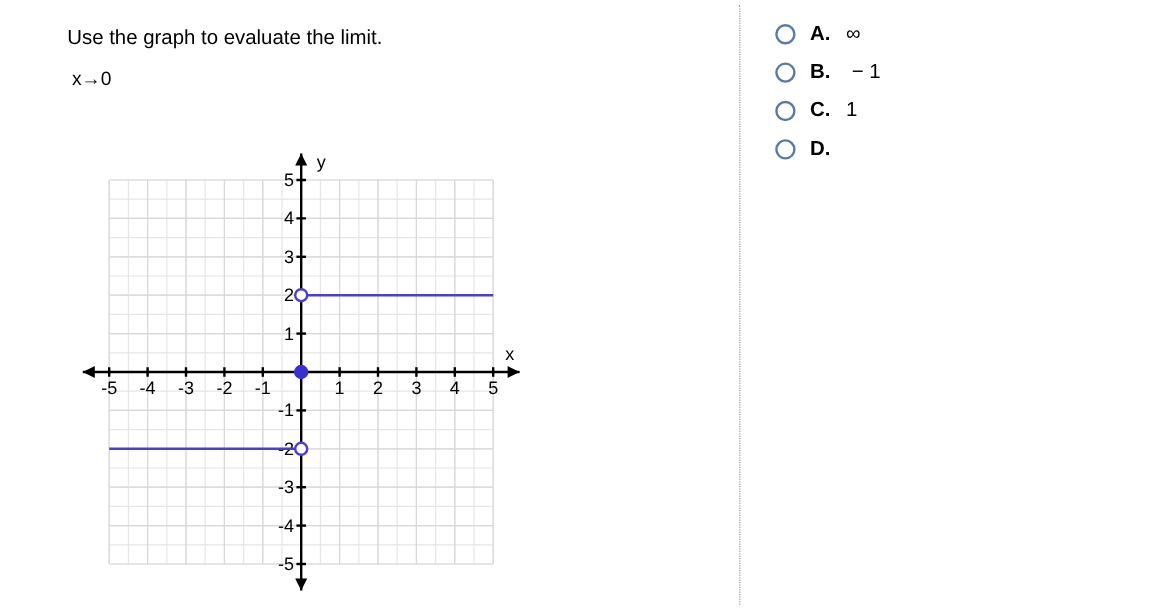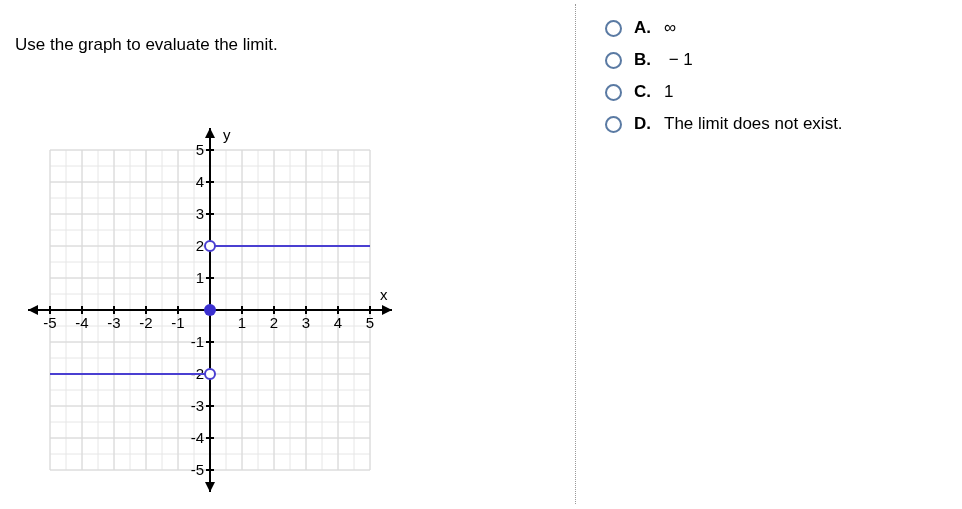--- a/index.html
+++ b/index.html
@@ -13,23 +13,24 @@
     background: #fff;
     position: relative;
   }
   .container {
     display: flex;
     width: 962px;
     height: 509px;
   }
   .left {
     width: 575px;
-    padding: 27px 15px;
+    padding: 14px 15px;
     box-sizing: border-box;
     position: relative;
+    margin-left: 41px;
   }
   .divider {
     width: 1px;
     border-left: 1px dotted #999;
     height: 500px;
     margin-top: 4px;
   }
   .right {
     flex: 1;
     padding: 18px 10px 10px 28px;
@@ -71,20 +72,21 @@
     white-space: pre;
   }
 </style>
 </head>
 <body>
 
 <div class="container">
   <div class="left">
     <div class="prompt">Use the graph to evaluate the limit.</div>
     <div class="limit">
+      <span class="limit-bot">x→0</span>
     </div>
 
     <div class="graph-wrap">
       <svg width="380" height="380" viewBox="0 0 380 380">
 
         <g stroke="#e6e6e6" stroke-width="1">
 
           <line x1="30" y1="30" x2="30" y2="350"></line>
             <line x1="46" y1="30" x2="46" y2="350"></line>
           <line x1="62" y1="30" x2="62" y2="350"></line>
@@ -243,16 +245,15 @@
       <span class="answer-text"> − 1</span>
     </div>
     <div class="answer-row">
       <span class="radio"></span>
       <span class="answer-label">C.</span>
       <span class="answer-text">1</span>
     </div>
     <div class="answer-row">
       <span class="radio"></span>
       <span class="answer-label">D.</span>
-      <span class="answer-text">The limit does not exist.</span>
     </div>
   </div>
 </div>
 
 </body></html>

